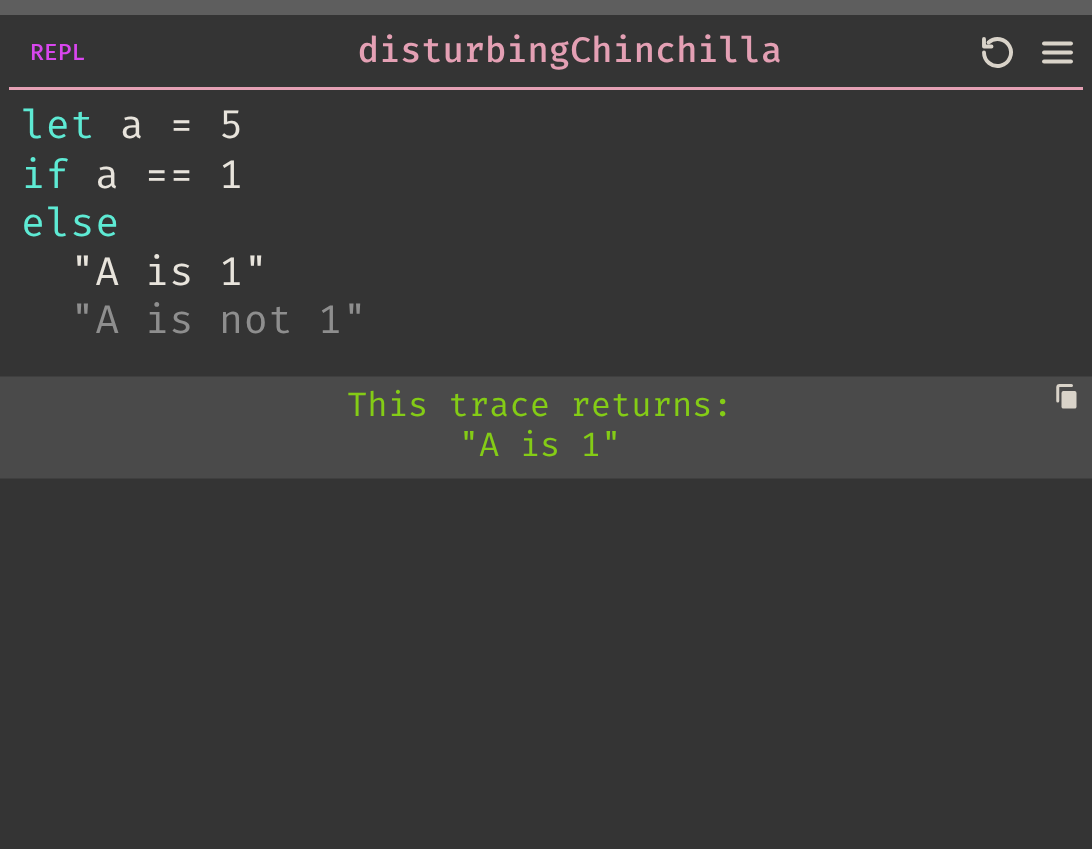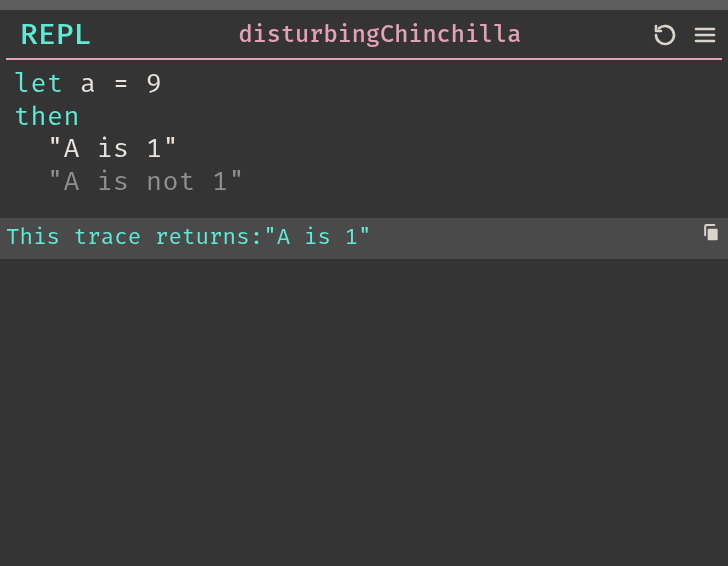--- a/index.html
+++ b/index.html
@@ -24,22 +24,22 @@
     }
     .header-underline {
       position: absolute;
       left: 6px;
       right: 6px;
       bottom: 0;
       height: 2px;
       background: #e4a0b4;
     }
     .repl-label {
-      color: #5eead4;
-      font-size: 29px;
+      color: #d946ef;
+      font-size: 15px;
       font-weight: 500;
       padding: 2px 12px 2px 12px;
     }
     .session-title {
       position: absolute;
       left: 0; right: 0;
       text-align: center;
       color: #e4a0b4;
       font-size: 23px;
       font-weight: 500;
@@ -75,23 +75,24 @@
     }
     .kw { color: #5eead4; }        
     .dim { color: #8e8e8e; }
     .tok { color: #e8e4dc; }
 
     .result-bar {
       position: relative;
       background: #4a4a4a;
       padding: 6px 14px 8px 6px;
       font-size: 22px;
-      color: #5eead4;
+      color: #84cc16;
       display: flex;
       align-items: center;
+      flex-direction: column;
     }
     .result-bar .copy {
       position: absolute;
       right: 4px;
       top: 2px;
       color: #d9d3c9;
       cursor: pointer;
       background: transparent;
       border: none;
       width: 26px;
@@ -128,21 +129,21 @@
             <line x1="3" y1="6" x2="21" y2="6"></line>
             <line x1="3" y1="12" x2="21" y2="12"></line>
             <line x1="3" y1="18" x2="21" y2="18"></line>
           </svg>
         </span>
       </button>
     </div>
     <div class="header-underline"></div>
   </div>
 
-  <div class="code-area" id="code-area"><div><span class="kw">let </span><span class="tok">a = 9</span></div><div><span class="kw">then</span></div><div><span class="tok">  "A is 1"</span></div><div><span class="dim">  "A is not 1"</span></div></div>
+  <div class="code-area" id="code-area"><div><span class="kw">let </span><span class="tok">a = 5</span></div><div><span class="kw">if </span><span class="tok">a == 1</span></div><div><span class="kw">else</span></div><div><span class="tok">  "A is 1"</span></div><div><span class="dim">  "A is not 1"</span></div></div>
 
   <div class="result-bar">
     <span>This trace returns: </span>
       <span>"A is 1"</span>
     <button class="copy">
       <span>
         <svg width="20" height="20" viewBox="0 0 24 24" fill="currentColor">
           <rect x="8" y="8" width="12" height="14" rx="1.5"></rect>
           <path d="M5 16V5a1.5 1.5 0 0 1 1.5-1.5H16" fill="none" stroke="currentColor" stroke-width="2.4" stroke-linecap="round"></path>
         </svg>

